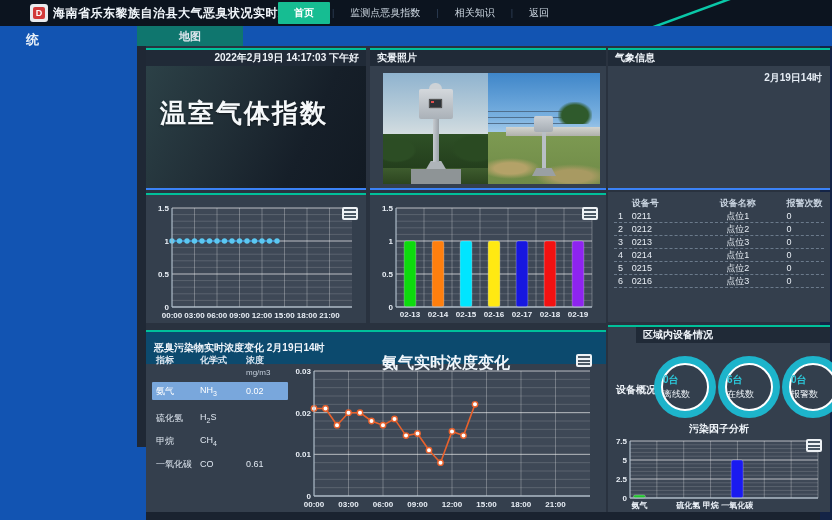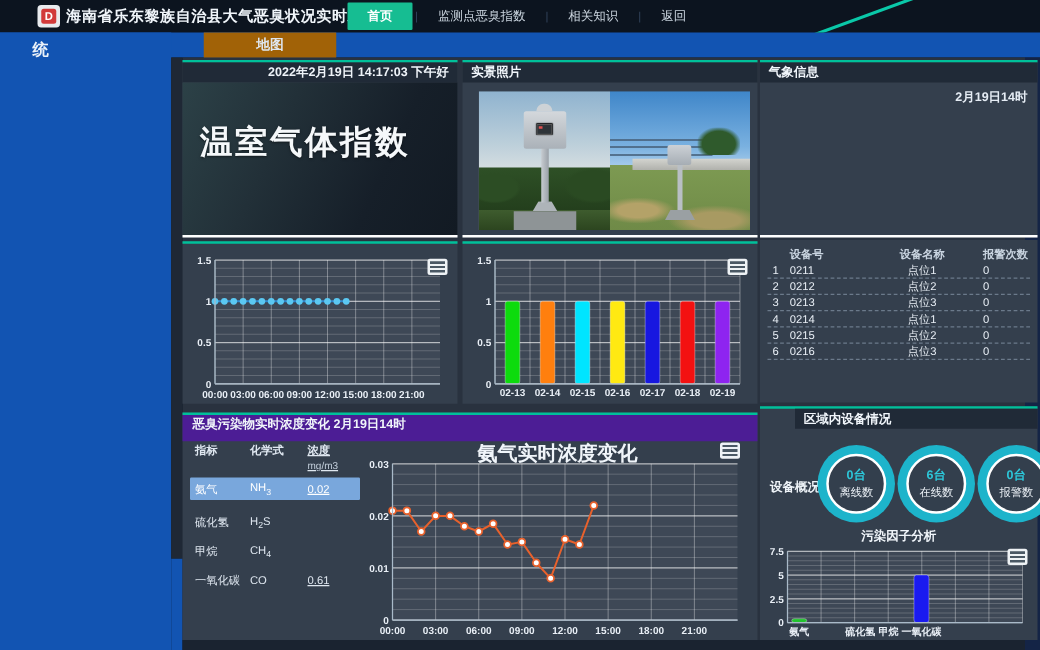--- a/index.html
+++ b/index.html
@@ -28,26 +28,26 @@
   .nav { position:absolute; left:278px; top:0; height:26px; display:flex; align-items:center;justify-content:space-between; }
   .nav-item { padding:3px 14px; font-size:10px; color:#ccd6e0; cursor:pointer; white-space:nowrap; }
   .nav-item.active { background:#16bd92; color:#ffffff; border-radius:1px; padding:4px 16px; font-weight:700; }
   .nav-sep { color:#33445c; font-size:9px; padding:0 2px; }
 
   
   .sidebar-label { position:absolute; left:26px; top:31px; font-size:13px; font-weight:700; color:#eaf1f8; }
   .tabbar { position:absolute; left:137px; top:26px; height:20px; display:flex; }
   .tab { width:108px; height:20px; line-height:20px; text-align:center; font-size:11px; font-weight:700; cursor:pointer; }
   .tab.active { background:#16bd92; color:#ffffff; }
-  .tab.idle { background:#a16207; color:#dfe6ee; width:106px;margin-left:26px; }
+  .tab.idle { background:#0f766e; color:#dfe6ee; width:106px; }
 
   
   .panel { position:absolute; background:#343f4d; }
   .teal-top { border-top:2px solid #00c09a; }
-  .teal-bottom { border-bottom:2px solid #ffffff; }
+  .teal-bottom { border-bottom:2px solid #3b82f6; }
   .panel-head { height:16px; background:#202a37; display:flex; align-items:center; padding:0 7px; }
   .panel-title { font-size:10px; font-weight:700; color:#f0f5fa; white-space:nowrap; }
   .head-right { margin-left:auto; font-size:10px; font-weight:700; color:#eef3f8; }
 
   .p1 { left:146px; top:48px; width:220px; height:142px; }
   .p1-body { height:122px; background:linear-gradient(115deg,#2c4147 0%,#223038 35%,#161f29 70%,#121a23 100%); }
   .big-title { padding:30px 0 0 14px; font-size:26px; font-weight:700; color:#f5f8fa; letter-spacing:2px; text-shadow:0 1px 2px rgba(0,0,0,.5); }
 
   .p2 { left:370px; top:48px; width:236px; height:142px; }
   .photos { display:flex; padding:7px 0 0 13px; }
@@ -98,41 +98,41 @@
   .alarm-table { padding:4px 6px 0 6px; }
   .alarm-hrow, .alarm-row { display:flex; align-items:center; height:13px; font-size:9px; }
   .alarm-hrow { height:14px; color:#c9d4e0; font-weight:700; }
   .alarm-row { color:#e8eef5; border-bottom:1px dashed rgba(176,195,214,.45); }
   .c-idx { width:18px; padding-left:4px; }
   .c-dev { width:64px; }
   .c-name { width:86px; text-align:center; }
   .c-cnt { width:44px; padding-left:6px; }
 
   .p7 { left:146px; top:330px; width:460px; height:182px; }
-  .p7-head { height:21px; background:#4c1d95; display:flex; padding:0 8px; }
+  .p7-head { height:32px; background:#0c4a6e; display:flex; align-items:center; padding:0 8px; }
   .poll-table { position:absolute; left:6px; top:22px; width:136px; }
   .poll-hrow { display:flex; font-size:9px; font-weight:700; color:#dfe7f0; }
   .ph-unit { font-size:8px; font-weight:400; color:#c3cedb; }
   .pc-name { width:48px; padding-left:4px; }
   .pc-formula { width:46px; }
-  .pc-value { width:38px;text-decoration:underline; }
+  .pc-value { width:38px; }
   .poll-row { display:flex; align-items:center; height:18px; margin-top:5px; font-size:9px; color:#dfe7f0; cursor:pointer; }
   .poll-row.hl { background:#79a7dc; color:#ffffff; border-radius:1px; }
   .poll-row.hl + .poll-row { margin-top:9px; }
   sub { font-size:7px; }
   .p7-chart-title { position:absolute; left:150px; top:21px; width:300px; text-align:center; font-size:16px; font-weight:700; color:#f0f5fa; }
   .p7 .chart-box { left:140px; top:33px; width:314px; height:146px; }
   .p7 .hamb { right:14px; top:22px; }
 
   .p8 { left:608px; top:325px; width:222px; height:187px;padding-left:28px; }
   .p8-overview { position:absolute; left:8px; top:56px; font-size:10px; font-weight:700; color:#eef3f8; }
   .stats { position:absolute; left:46px; top:29px; display:flex; gap:2px; }
   .stat-circle { width:62px; height:62px; border-radius:50%; background:#1db4cb; display:flex; align-items:center; justify-content:center; }
   .stat-inner { width:48px; height:48px; border-radius:50%; background:#333f4d; border:2px solid #ffffff;
-                display:flex; flex-direction:column; align-items:center; justify-content:center; }
+                display:flex; flex-direction:column; justify-content:center; }
   .stat-count { font-size:10px; font-weight:700; color:#2cc8da; }
   .stat-label { font-size:9px; color:#eef3f8; margin-top:1px; }
   .p8-factor-title { position:absolute; left:0; top:95px; width:100%; text-align:center; font-size:10px; font-weight:700; color:#f0f5fa; }
   .p8 .chart-box { left:2px; top:110px; width:218px; height:74px; }
   .p8 .hamb { right:8px; top:112px; }
 </style>
 </head>
 <body>
 
 <div class="screen">

